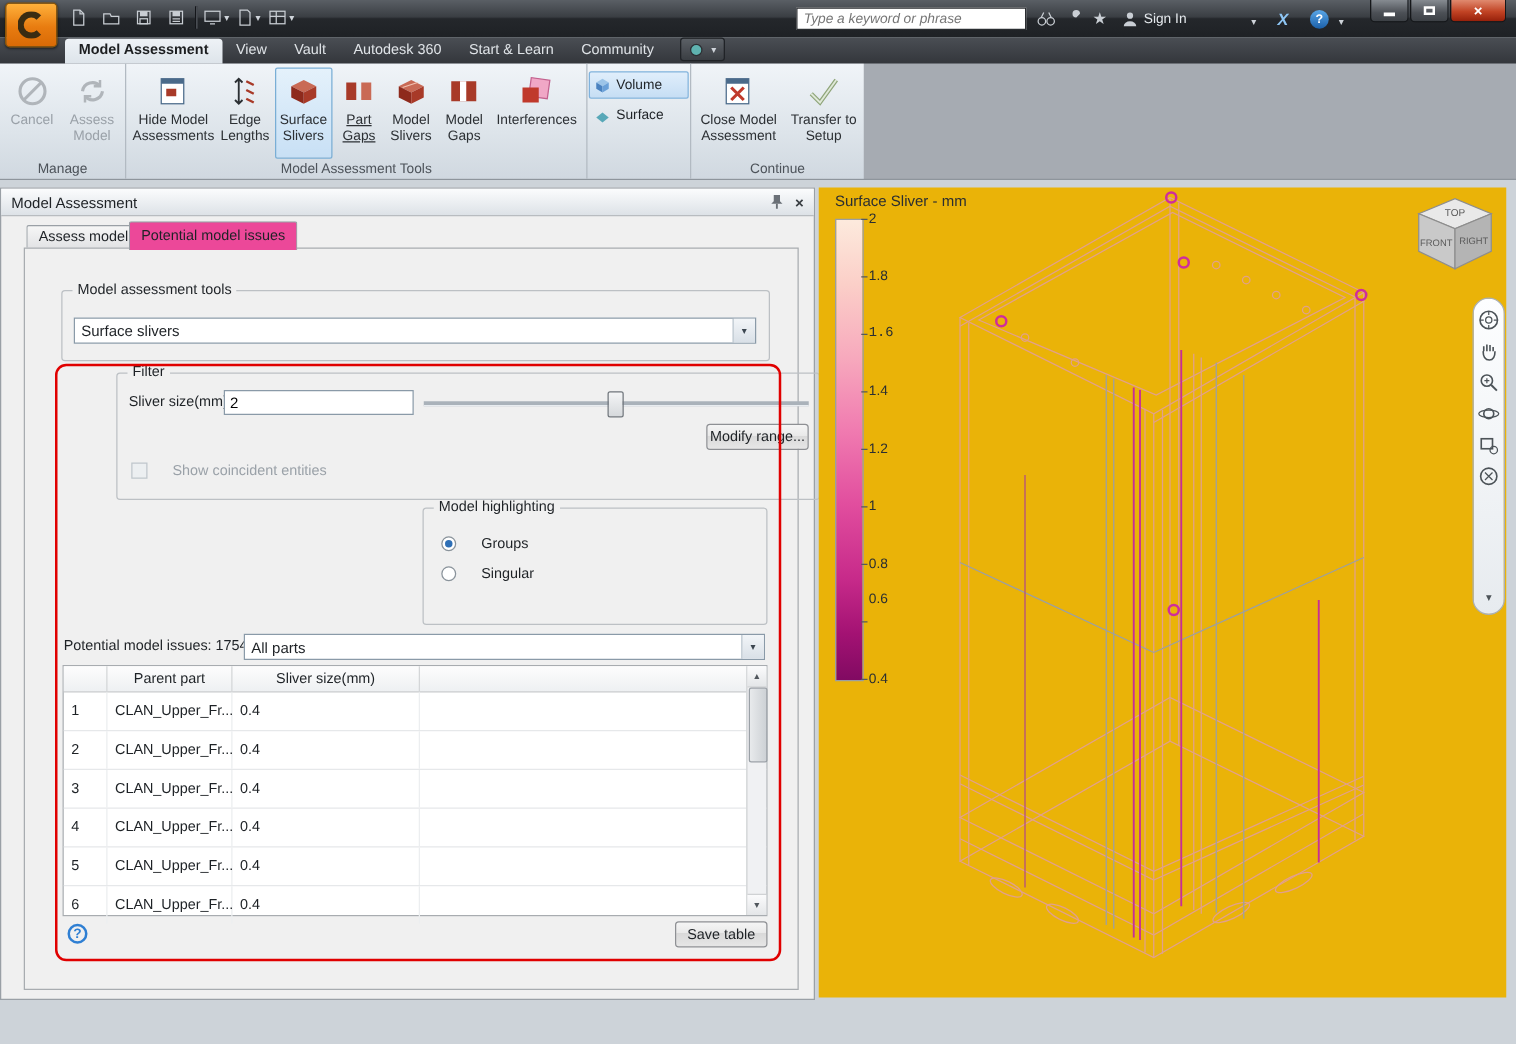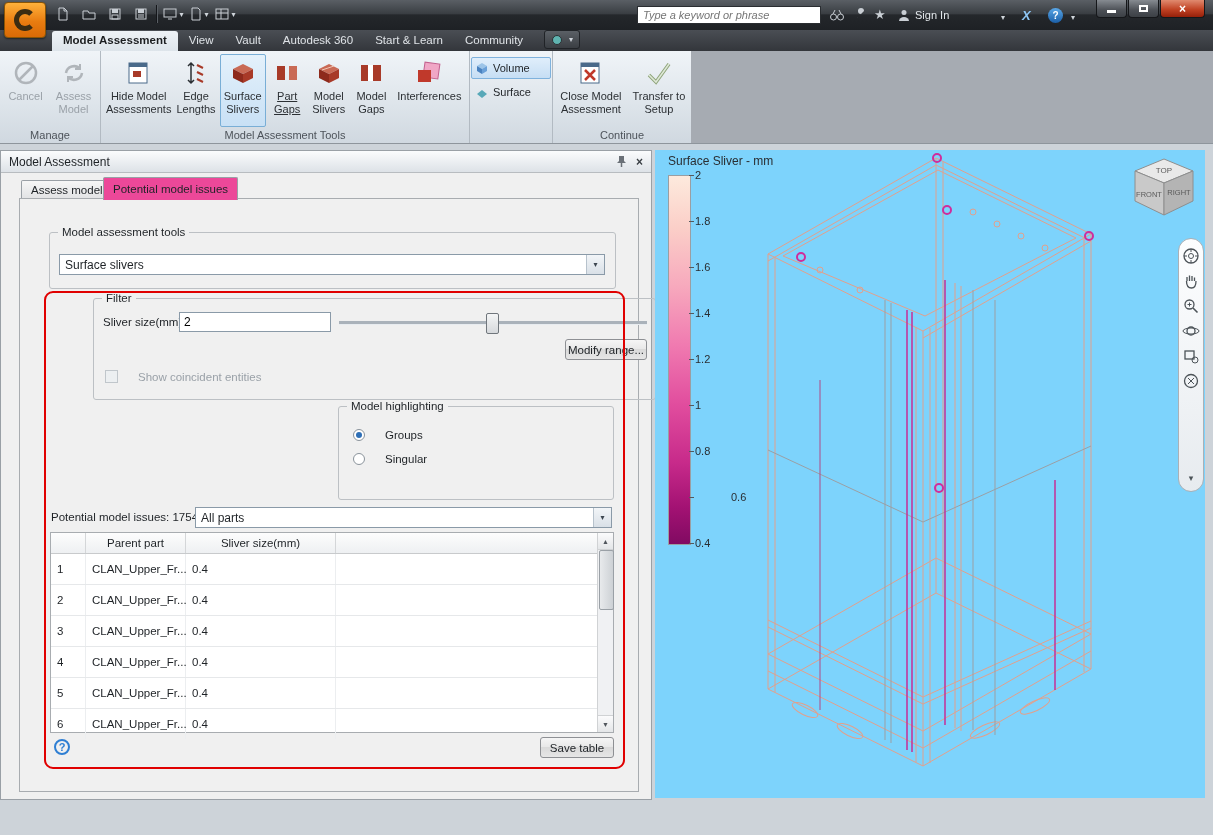--- a/index.html
+++ b/index.html
@@ -68,21 +68,21 @@
   .t-head{display:flex;height:20px;background:linear-gradient(#fdfdfd,#eef0f2);border-bottom:1px solid #c8cacc;}
   .t-head>div{border-right:1px solid #d4d6d8;display:flex;align-items:center;justify-content:center;box-sizing:border-box;}
   .t-row{display:flex;height:30px;border-bottom:1px solid #e6e8ea;}
   .t-row>div{border-right:1px solid #eceef0;display:flex;align-items:center;padding-left:6px;box-sizing:border-box;}
   .c-num{width:35px;}.c-parent{width:100px;}.c-size{width:150px;}.c-rest{flex:1;border-right:none !important;}
   .vscroll{position:absolute;right:0;top:0;width:16px;height:100%;background:#f0f1f3;border-left:1px solid #d0d2d4;box-sizing:border-box;}
   .varrow{height:16px;display:flex;align-items:center;justify-content:center;font-size:7px;color:#505archive60;color:#50565c;background:linear-gradient(#fbfbfc,#e4e6e8);border-bottom:1px solid #d0d2d4;}
   .vthumb{position:absolute;left:1px;top:17px;width:13px;height:58px;background:linear-gradient(90deg,#e8eaec,#cdd1d5);border:1px solid #9aa0a6;border-radius:2px;}
   #red-annotation{position:absolute;left:24px;top:92px;width:577px;height:474px;border:2px solid #e00000;border-radius:9px;pointer-events:none;z-index:8;}
   
-  #viewport{position:absolute;left:655px;top:150px;width:550px;height:648px;background:#7dd3fc;}
+  #viewport{position:absolute;left:655px;top:150px;width:550px;height:648px;background:#eab308;}
   #legend-title{position:absolute;left:13px;top:4px;font-size:12px;color:#2a2e32;}
   #legend-bar{position:absolute;left:13px;top:25px;width:21px;height:368px;border:1px solid #9a9ea2;background:linear-gradient(#fdeadd 0%,#fbcfc8 14%,#f7a9bd 30%,#f07ab0 46%,#e14d9e 62%,#c72a8a 78%,#a31273 90%,#810a62 100%);}
   .ltick{position:absolute;left:40px;font-size:11px;color:#2a2e32;}
   .ltickmark{position:absolute;left:34px;width:5px;height:1px;background:#55595d;}
   #navbar{position:absolute;left:523px;top:88px;width:26px;height:254px;background:linear-gradient(#fdfeff,#e7ebef);border:1px solid #aab0b6;border-radius:13px;display:flex;flex-direction:column;align-items:center;padding:8px 0 4px;box-sizing:border-box;gap:7px;}
   .navic{width:18px;height:18px;display:flex;align-items:center;justify-content:center;}
   
   .pin-close{margin-left:auto;display:flex;gap:8px;align-items:center;}
   .helpq{position:absolute;width:16px;height:16px;border-radius:50%;border:2px solid #2f7fd3;color:#2f7fd3;font-weight:bold;font-size:11px;display:flex;align-items:center;justify-content:center;box-sizing:border-box;}
 </style>
@@ -485,31 +485,31 @@
 
   <div id="viewport">
 
     <span id="legend-title">Surface Sliver - mm</span>
     <div id="legend-bar"></div>
     <div class="ltickmark" style="top:25px;"></div>
     <span class="ltick" style="top:19px;">2</span>
     <div class="ltickmark" style="top:71px;"></div>
     <span class="ltick" style="top:65px;">1.8</span>
     <div class="ltickmark" style="top:117px;"></div>
-    <span class="ltick" style="top:111px;">1.6</span>
+    <span class="ltick" style="top:111px;font-family:Liberation Mono, monospace;">1.6</span>
     <div class="ltickmark" style="top:163px;"></div>
     <span class="ltick" style="top:157px;">1.4</span>
     <div class="ltickmark" style="top:209px;"></div>
     <span class="ltick" style="top:203px;">1.2</span>
     <div class="ltickmark" style="top:255px;"></div>
     <span class="ltick" style="top:249px;">1</span>
     <div class="ltickmark" style="top:301px;"></div>
     <span class="ltick" style="top:295px;">0.8</span>
     <div class="ltickmark" style="top:347px;"></div>
-    <span class="ltick" style="top:341px;margin-left:36px;">0.6</span>
+    <span class="ltick" style="top:323px;">0.6</span>
     <div class="ltickmark" style="top:393px;"></div>
     <span class="ltick" style="top:387px;">0.4</span>
 
     <svg class="abs" style="left:0;top:0;" width="550" height="648" viewBox="0 0 550 648">
       <g fill="none" stroke="#e2a08c" stroke-width="1">
         <path d="M113,104 L281,8 L436,84 L268,181 Z"></path>
         <path d="M113,111 L281,15 L436,91 L268,188"></path>
         <path d="M128,106 L283,20 L421,88 L270,166 Z"></path>
         <path d="M113,104 L113,539"></path>
           <path d="M120,108 L120,542"></path>

